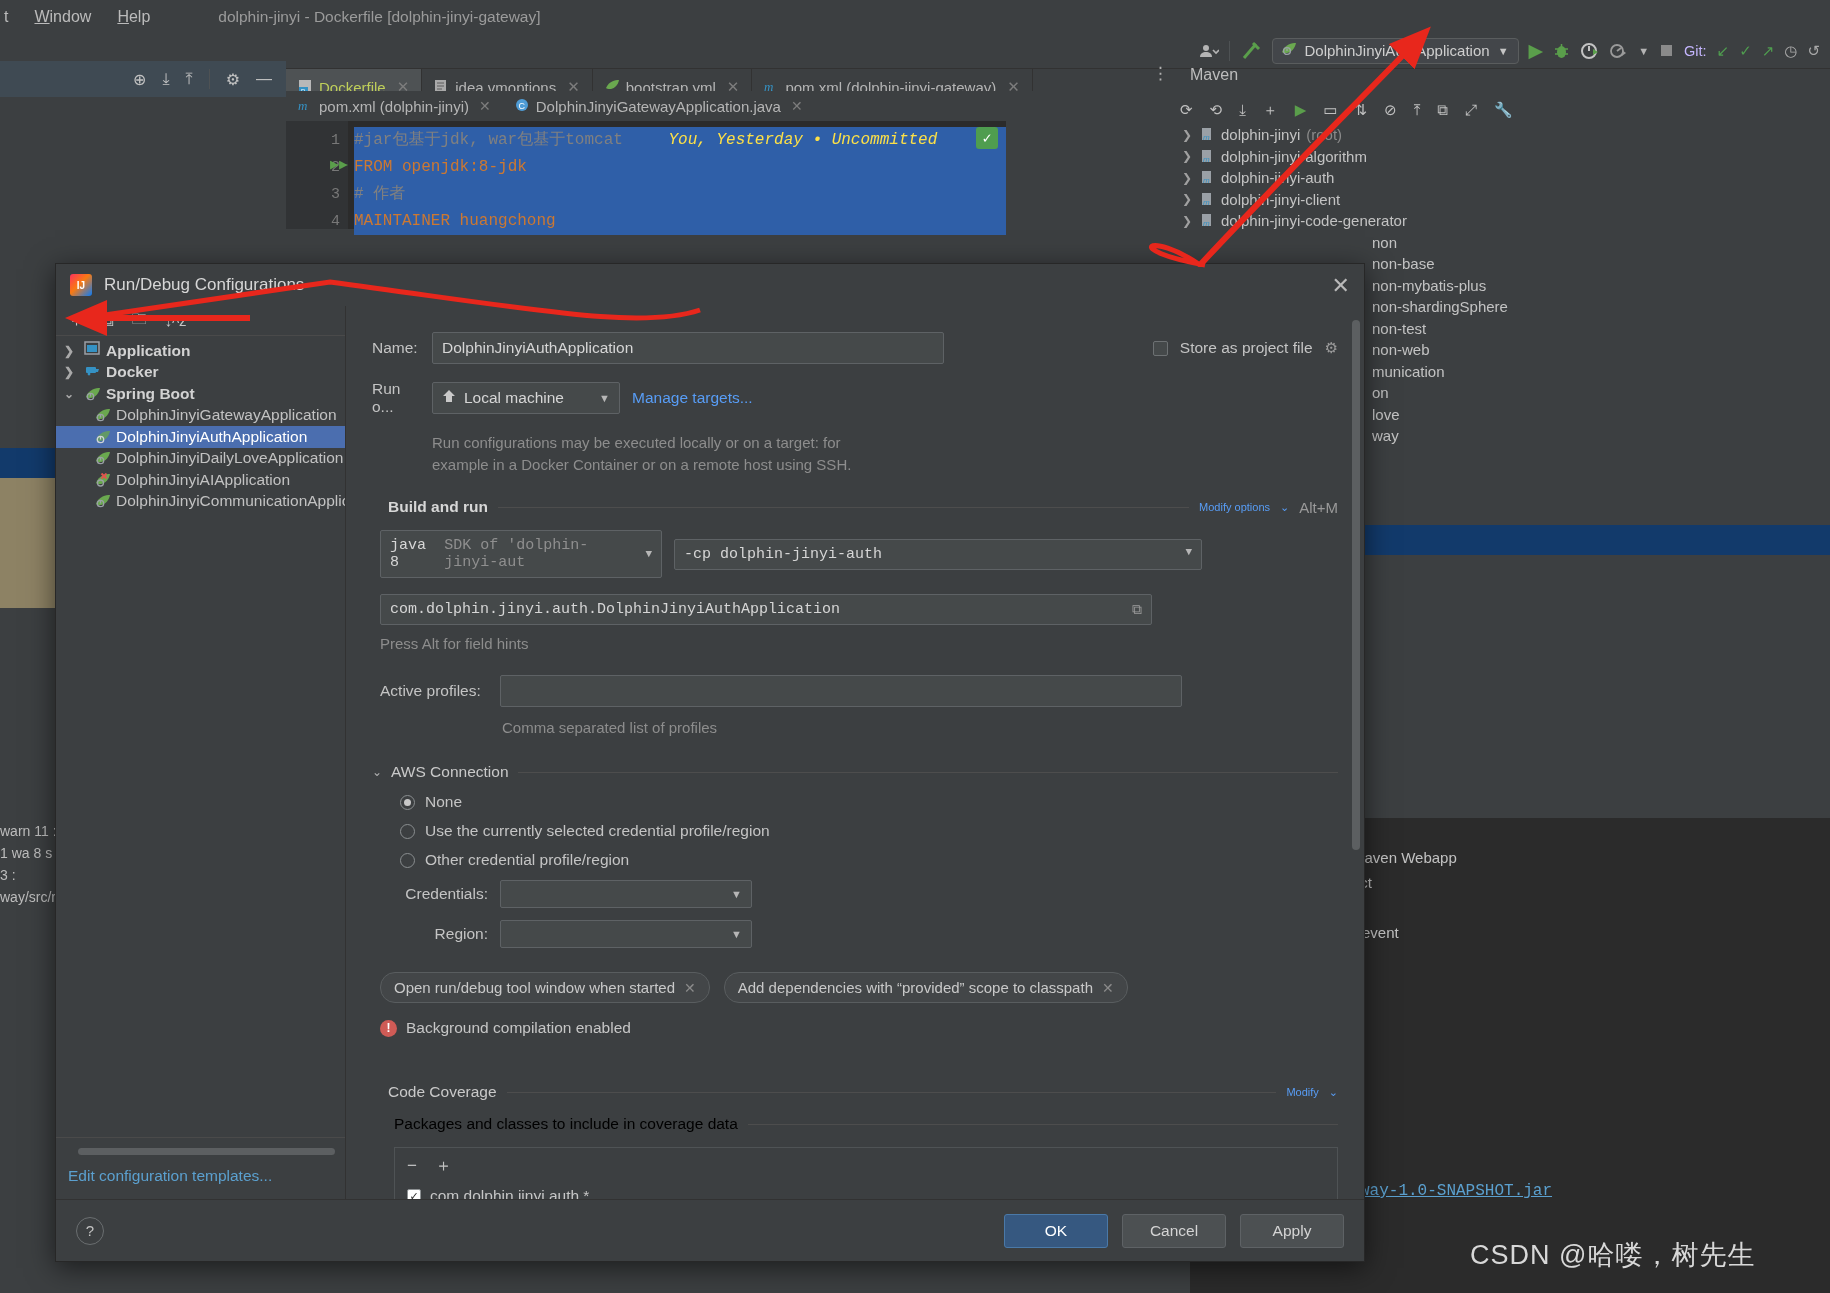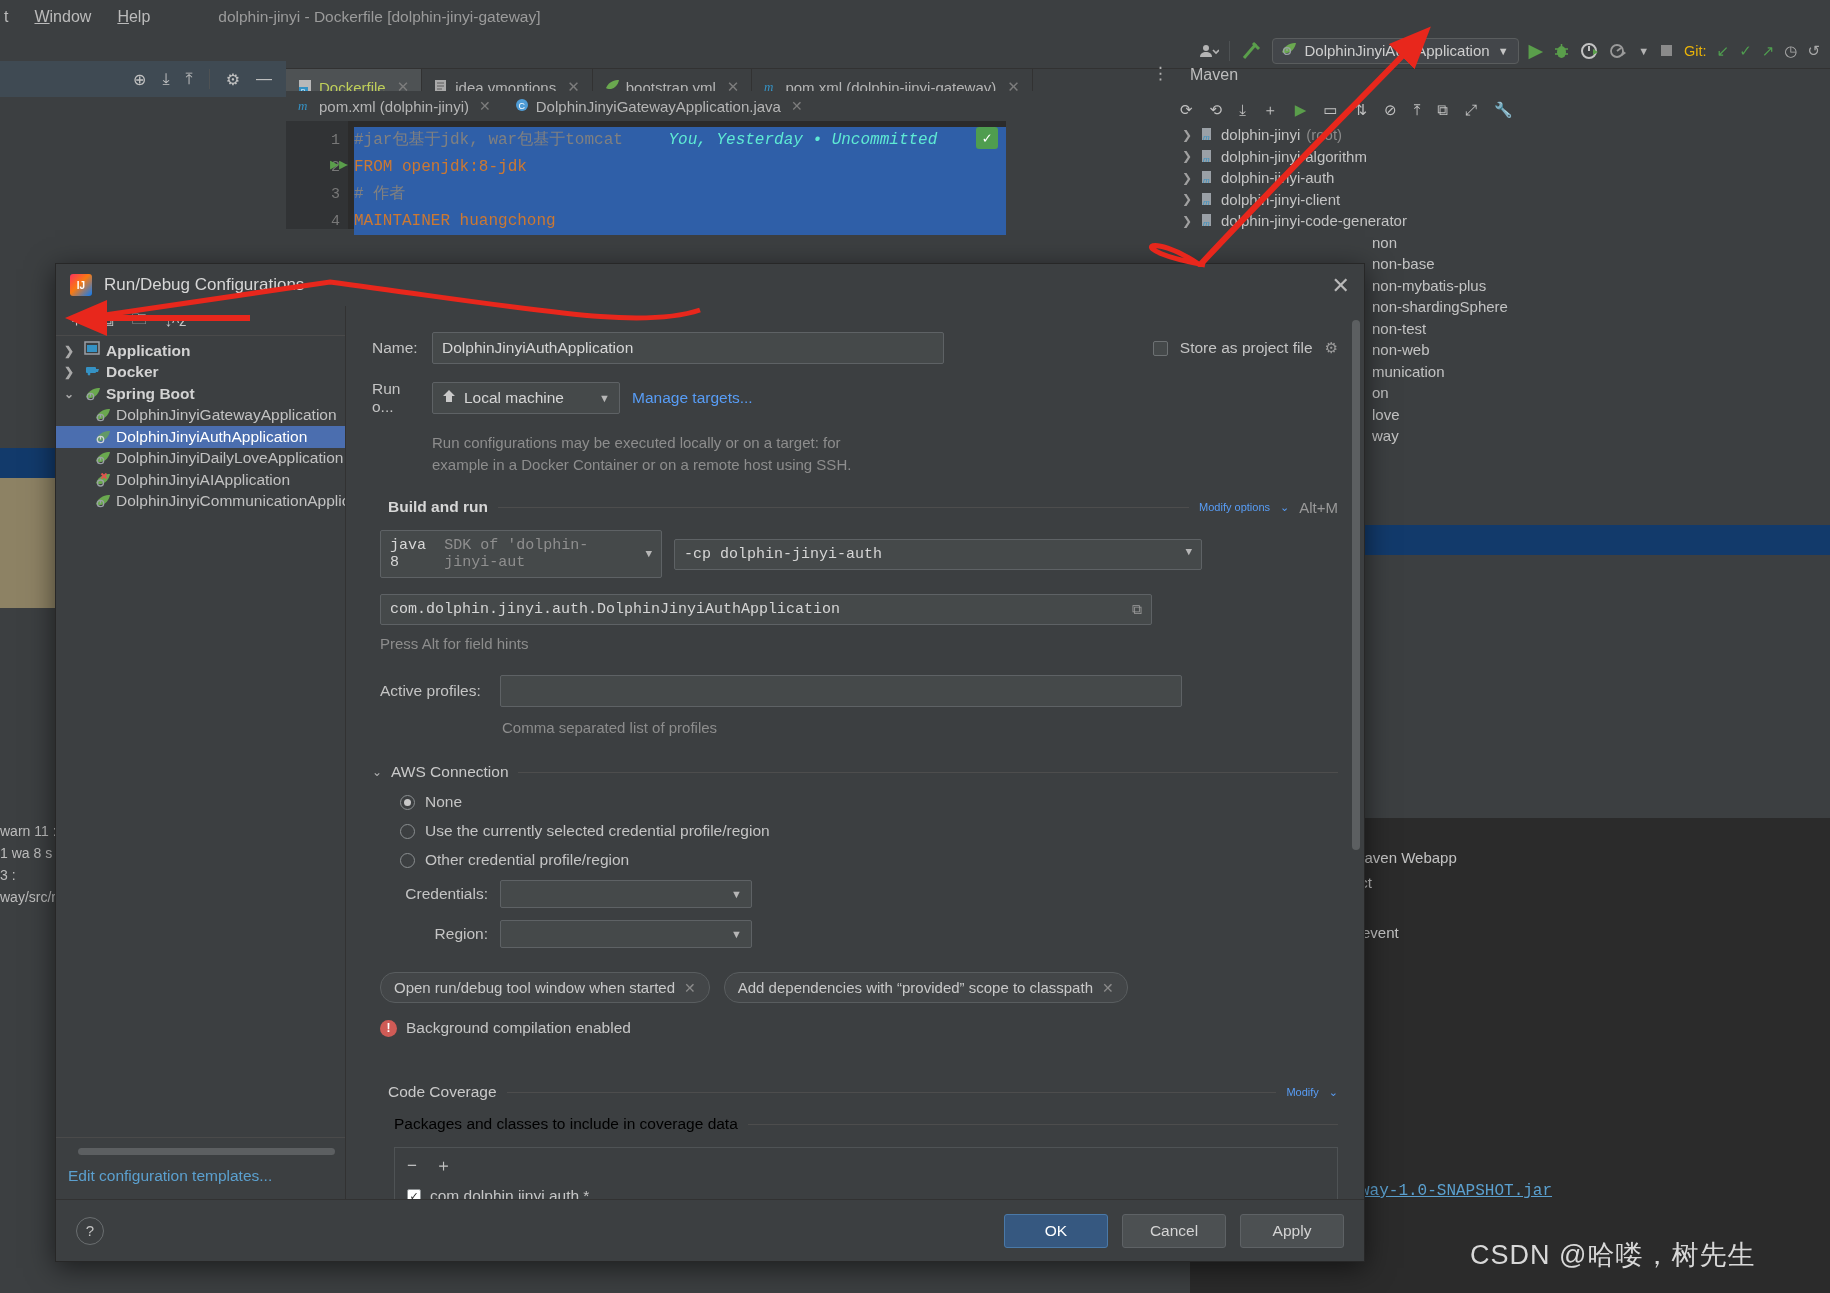--- a/index.html
+++ b/index.html
@@ -27,21 +27,21 @@
     display: flex; align-items: center; justify-content: flex-end; padding-right: 10px; gap: 10px;
   }
   .tb-icon { color: #b4b4b4; font-size: 15px; display: inline-flex; align-items: center; }
   .runcfg-box {
     display: flex; align-items: center; gap: 8px;
     border: 1px solid #5a5d5e; border-radius: 4px;
     padding: 3px 9px 3px 7px; color: #cfcfcf; font-size: 15px; background: #43464a;
   }
   .leaf { color: #6aa84f; }
   .sep-v { width: 1px; height: 20px; background: #4e5254; }
-  .git-label { color: #eab308; font-size: 14.5px; }
+  .git-label { color: #c4b5fd; font-size: 14.5px; }
 
   
   .tabstrip {
     position: absolute; left: 286px; top: 69px; width: 1000px; height: 36px;
     display: flex; align-items: stretch; background: #3c3f41;
   }
   .tab {
     display: flex; align-items: center; gap: 7px;
     padding: 0 12px; font-size: 15px; color: #b5b5b5;
     border-right: 1px solid #323232; position: relative;
@@ -77,21 +77,21 @@
     padding: 6px 8px 0 0; line-height: 27px;
   }
   .codearea {
     position: absolute; left: 62px; top: 0; right: 0; height: 108px;
     padding: 6px 0 0 6px; line-height: 27px;
   }
   .sel-line { background: #2f5fa8; display: block; }
   .cm { color: #808080; }
   .kw { color: #cc7832; }
   .cmt-cn { color: #808080; }
-  .annot { color: #5eead4; font-style: italic; }
+  .annot { color: #fde047; font-style: italic; }
   .run-arrow { color: #5a9e4b; position: absolute; left: 44px; top: 34px; font-size: 15px; }
   .greencheck { position: absolute; right: 8px; top: 6px; width: 22px; height: 22px;
      background: #4f9d4f; border-radius: 3px; color: #fff; font-size: 15px;
      display: flex; align-items: center; justify-content: center; }
 
   
   .maven-title {
     position: absolute; left: 1190px; top: 66px; color: #bdbdbd; font-size: 16px;
   }
   .maven-dots { position: absolute; left: 1152px; top: 63px; color: #b0b0b0; font-size: 17px; }

